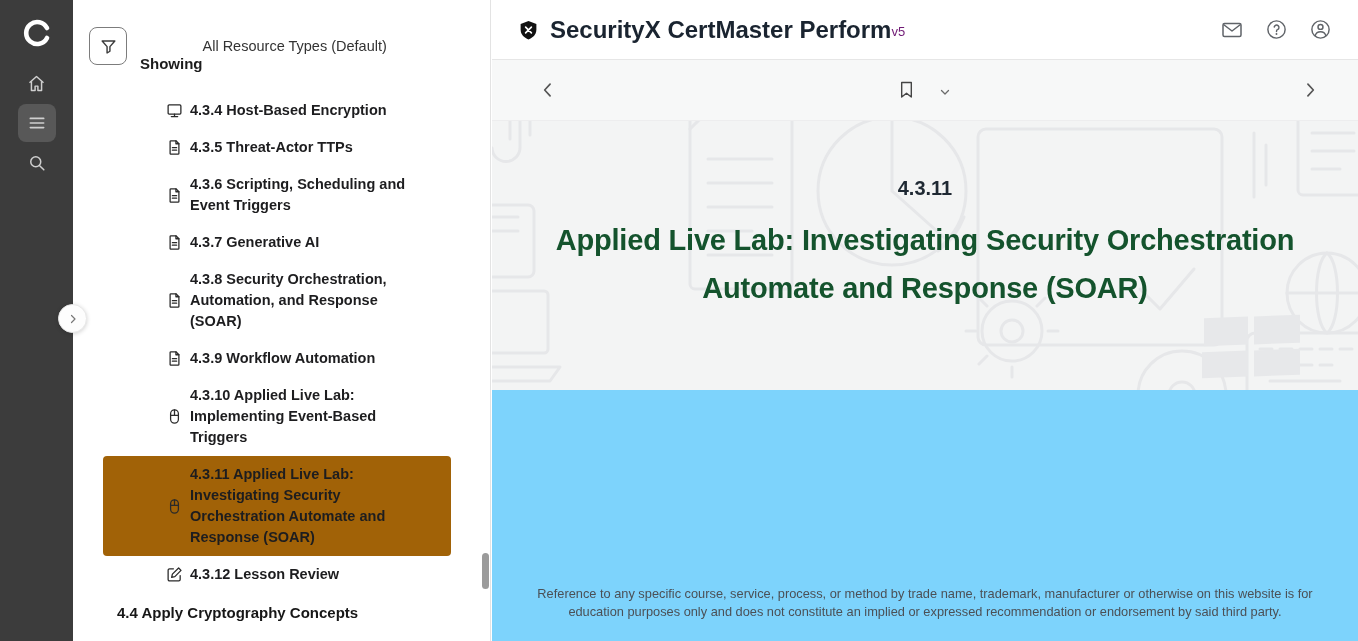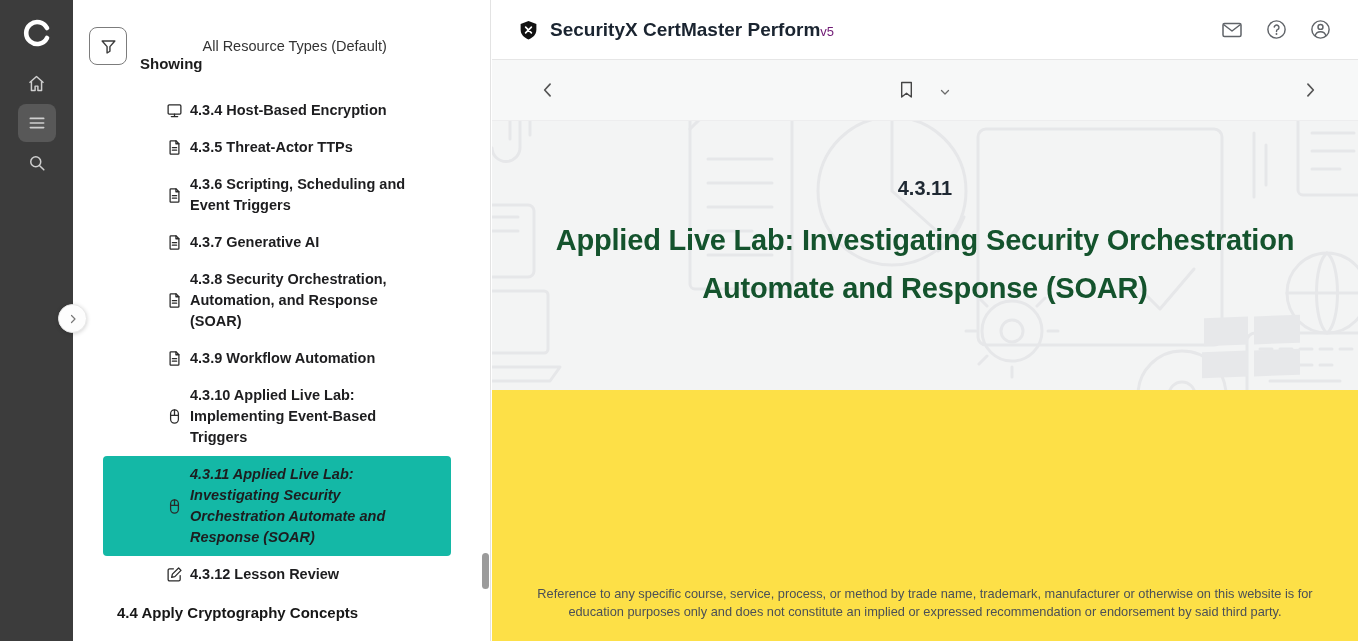--- a/index.html
+++ b/index.html
@@ -25,53 +25,53 @@
   .o-title { font-size:26px; font-weight:800; color:#161616; letter-spacing:.2px; }
   .o-close { color:#6e6e6e; cursor:pointer; margin-top:4px; }
   .o-filter { display:flex; align-items:center; margin:20px 0 0 16px; }
   .filter-btn { width:38px; height:38px; border:1px solid #7c7c7c; border-radius:8px; background:#fff;
     display:flex; align-items:center; justify-content:center; color:#3c3c3c; cursor:pointer; }
   .showing { font-size:15px; font-weight:700; color:#1d1d1d; margin-left:13px;margin-top:35px; }
   .filter-val { font-size:14.5px; color:#333; margin-left:0; }
   .o-list { margin-top:20px; }
   .o-item { display:flex; align-items:center; margin-left:30px; width:348px;
     padding:8px 26px 8px 63px; cursor:pointer; }
-  .o-item.selected { background:#14b8a6; border-radius:4px;font-style:italic; }
+  .o-item.selected { background:#a16207; border-radius:4px; }
   .o-icon { width:17px; height:17px; flex:0 0 17px; color:#2a2a2a; margin-right:7px;
     display:flex; align-items:center; }
   .o-icon svg { width:17px; height:17px; }
   .o-label { font-size:14.5px; line-height:21px; font-weight:600; color:#1d1d1f; }
   .o-section { margin:11px 0 0 44px; font-size:15px; font-weight:700; color:#171717; }
   .o-scrollthumb { position:absolute; left:482px; top:553px; width:7px; height:36px;
     background:#9b9b9b; border-radius:4px; z-index:6; }
 
   
   .main { position:absolute; left:492px; top:0; width:866px; height:641px; background:#fff; }
   .m-header { height:60px; background:#fff; border-bottom:1px solid #e6e6e6;
     display:flex; align-items:center; padding:0 26px; }
   .brand { display:flex; align-items:center; }
-  .brand-title { font-size:19px; font-weight:700; color:#1a2430; margin-left:11px; }
+  .brand-title { font-size:24px; font-weight:700; color:#1a2430; margin-left:11px; }
   .brand-ver { font-size:13px; color:#701a75; margin-left:0; margin-top:3px; }
   .m-header-icons { margin-left:auto; display:flex; align-items:center; gap:21px; color:#5f6368; }
   .hicon { cursor:pointer; display:flex; }
 
   .toolbar { position:relative; height:61px; background:#f7f8f8; border-bottom:1px solid #ededee; }
   .tb-prev { position:absolute; left:46px; top:20px; color:#555; cursor:pointer; }
   .tb-bookmark { position:absolute; left:404px; top:18px; color:#454545; cursor:pointer; }
   .tb-caret { position:absolute; left:446px; top:25px; color:#6b6b6b; cursor:pointer; }
   .tb-next { position:absolute; right:38px; top:20px; color:#555; cursor:pointer; }
 
   .hero { position:relative; height:269px; background:#f3f4f4; overflow:hidden; }
   .doodles { position:absolute; left:0; top:0; }
   .lesson-num { position:relative; text-align:center; padding-top:56px; font-size:20px;
     font-weight:700; color:#1f2933; }
   .lesson-title { position:relative; margin:16px auto 0; width:864px; text-align:center;
     font-size:29px; line-height:48px; font-weight:700; color:#14532d; letter-spacing:-.2px; }
 
-  .content-body { position:relative; height:251px; background:#fde047; }
+  .content-body { position:relative; height:251px; background:#7dd3fc; }
   .disclaimer { position:absolute; top:195px; left:50%; transform:translateX(-50%);
     width:790px; text-align:center; font-size:12.8px; line-height:18px; color:#4b5056; }
 </style>
 </head>
 <body>
 
 <div class="app">
 
   <nav class="rail">
     <div class="rail-logo">

